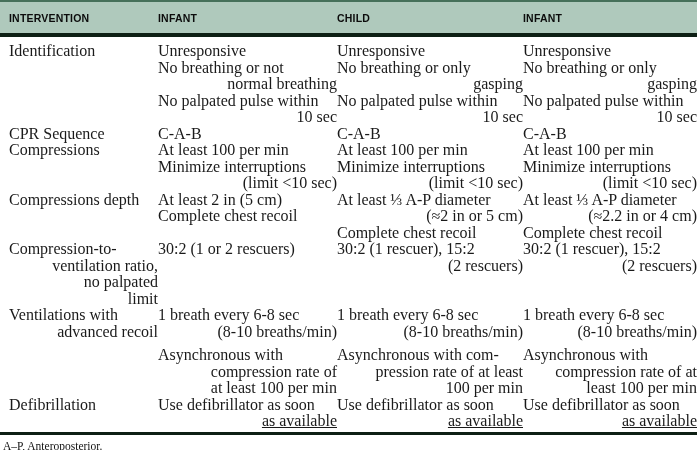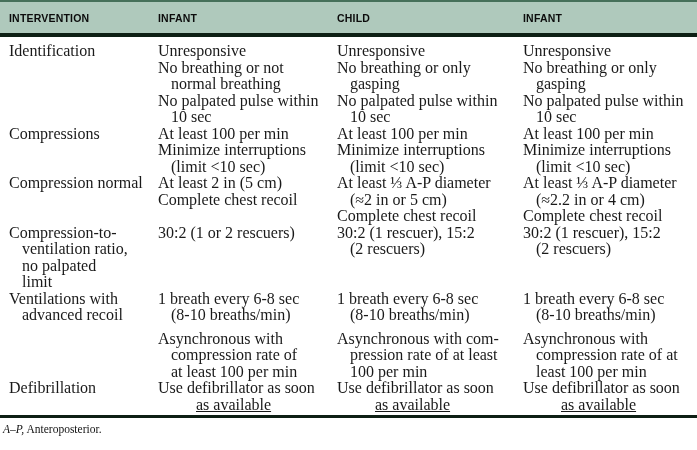--- a/index.html
+++ b/index.html
@@ -25,27 +25,27 @@
   thead th.first { padding-left:9px; }
 
   tbody td {
     vertical-align:top; padding:0;
     font-size:16px; line-height:16.5px;
   }
   tbody td.first { padding-left:9px; }
   tr.first-row td { padding-top:6px; }
 
   .line { white-space:nowrap; }
-  .cont { padding-left:13px; }
+  .cont { padding-left:13px;text-align:right; }
   tr.defib-row .cont { padding-left:38px;text-decoration:underline; }
   .para-gap { height:7px; }
 
   .bottom-rule { height:3px; background:#0d1f14; margin-top:2px; }
   .footnote { font-size:11.5px; padding:5px 0 0 3px; color:#111; }
-  .abbr { font-style:italic; }
+  .abbr { }
 </style>
 </head>
 <body>
 
 <div class="page">
   <table>
     <colgroup>
       <col class="c1">
         <col class="c2">
         <col class="c3">
@@ -102,20 +102,42 @@
             </div>
             <div class="para">
               <div class="line">No palpated pulse within</div>
               <div class="line cont">10 sec</div>
             </div>
           </td>
         </tr>
         <tr>
           <td class="first">
             <div class="para">
+              <div class="line">CPR Sequence</div>
+            </div>
+          </td>
+          <td>
+            <div class="para">
+              <div class="line">C-A-B</div>
+            </div>
+          </td>
+          <td>
+            <div class="para">
+              <div class="line">C-A-B</div>
+            </div>
+          </td>
+          <td>
+            <div class="para">
+              <div class="line">C-A-B</div>
+            </div>
+          </td>
+        </tr>
+        <tr>
+          <td class="first">
+            <div class="para">
               <div class="line">Compressions</div>
             </div>
           </td>
           <td>
             <div class="para">
               <div class="line">At least 100 per min</div>
             </div>
             <div class="para">
               <div class="line">Minimize interruptions</div>
               <div class="line cont">(limit &lt;10 sec)</div>
@@ -136,21 +158,21 @@
             </div>
             <div class="para">
               <div class="line">Minimize interruptions</div>
               <div class="line cont">(limit &lt;10 sec)</div>
             </div>
           </td>
         </tr>
         <tr>
           <td class="first">
             <div class="para">
-              <div class="line">Compression normal</div>
+              <div class="line">Compressions depth</div>
             </div>
           </td>
           <td>
             <div class="para">
               <div class="line">At least 2 in (5 cm)</div>
             </div>
             <div class="para">
               <div class="line">Complete chest recoil</div>
             </div>
           </td>

